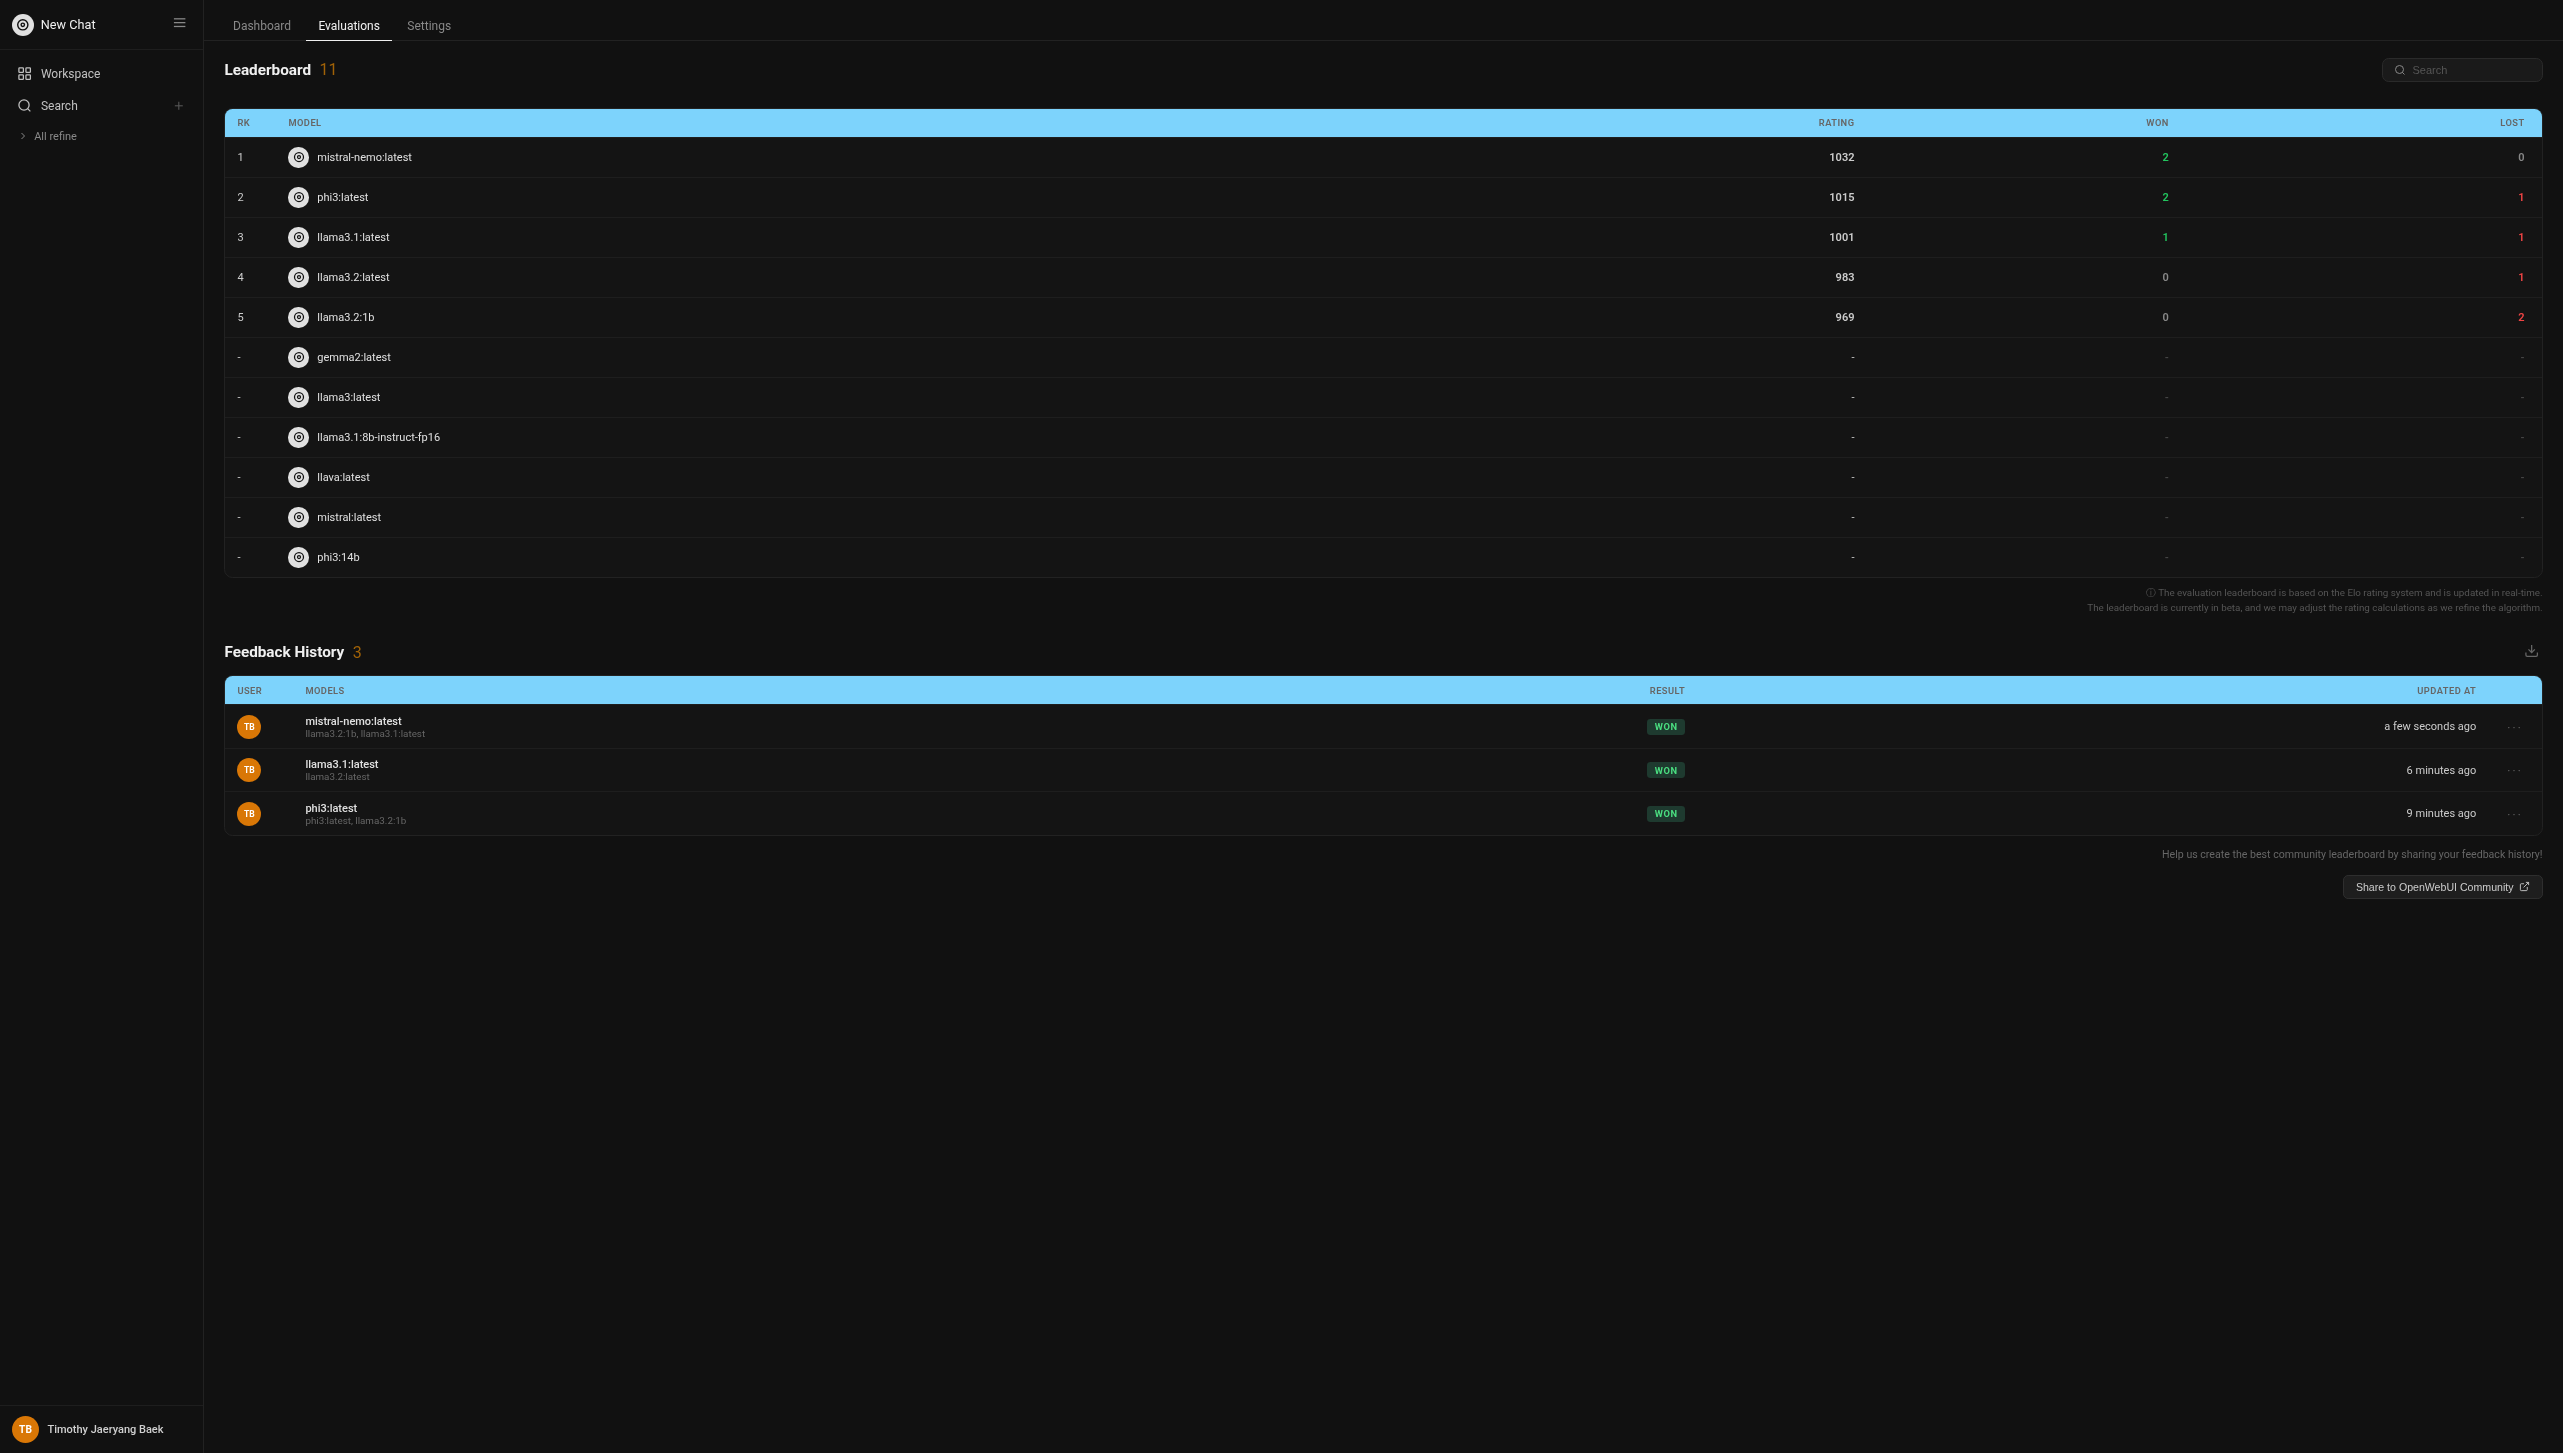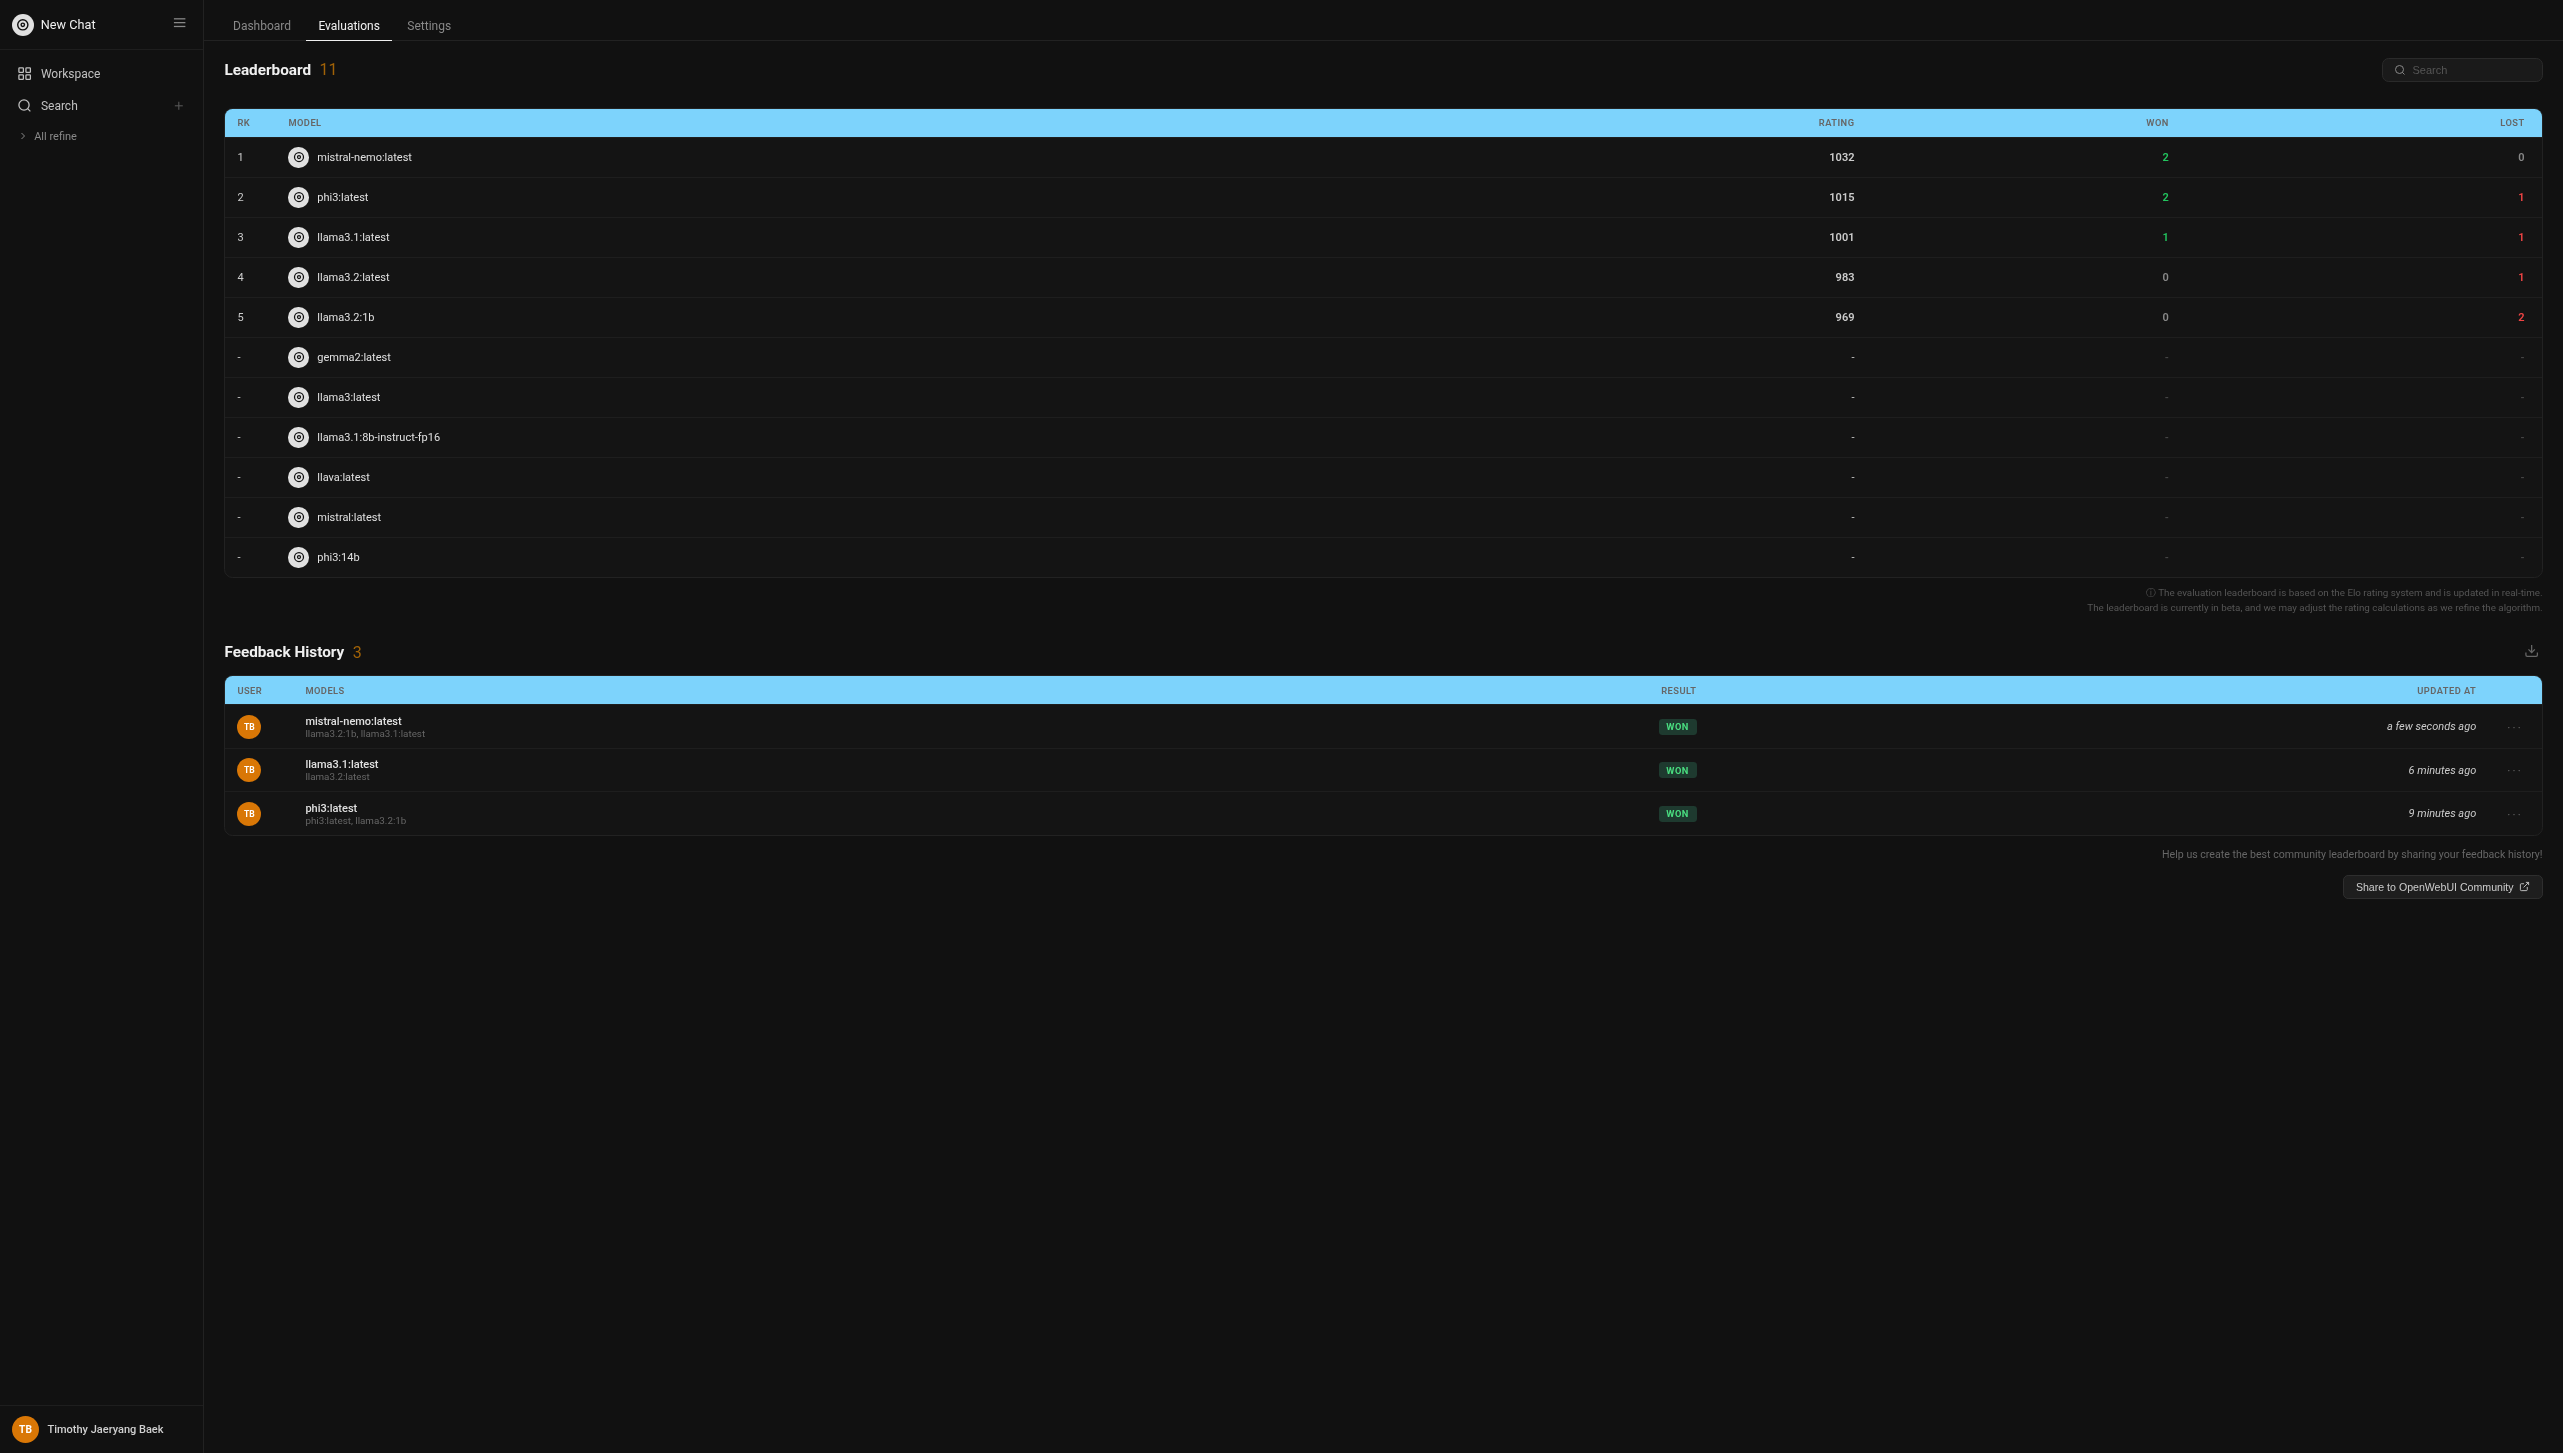--- a/index.html
+++ b/index.html
@@ -321,21 +321,20 @@
       color: #4ade80;
       font-size: 9.3px;
       font-weight: 700;
       padding: 2.5px 7.6px;
       border-radius: 3.4px;
       letter-spacing: 0.06em;
     }
     .updated-cell {
       color: #666;
       font-size: 10.6px;
-      font-style: italic;
     }
     .three-dots {
       color: #555;
       cursor: pointer;
       padding: 3.4px 6.8px;
       border-radius: 3.4px;
       font-size: 13.6px;
       letter-spacing: 1.7px;
     }
 

